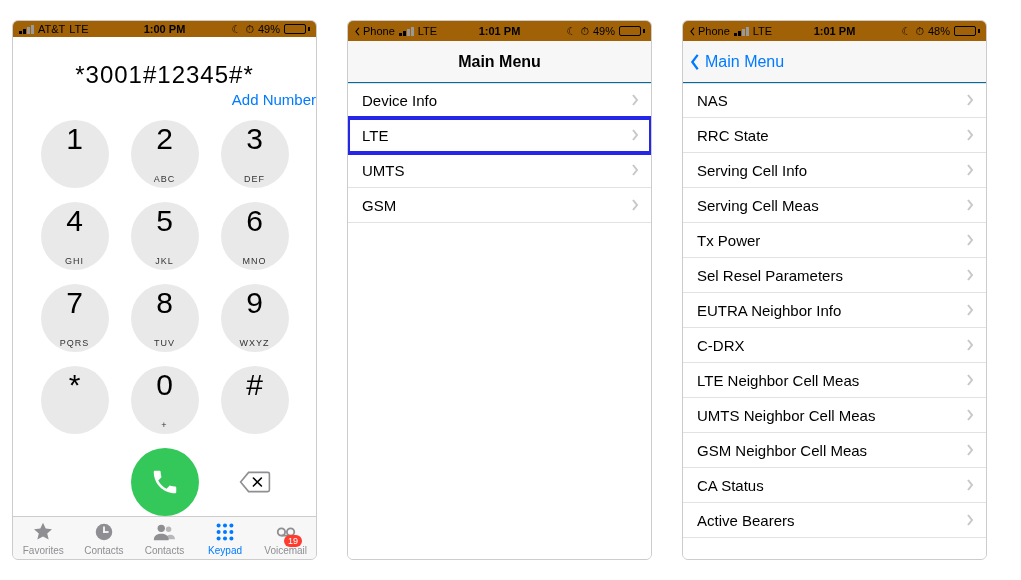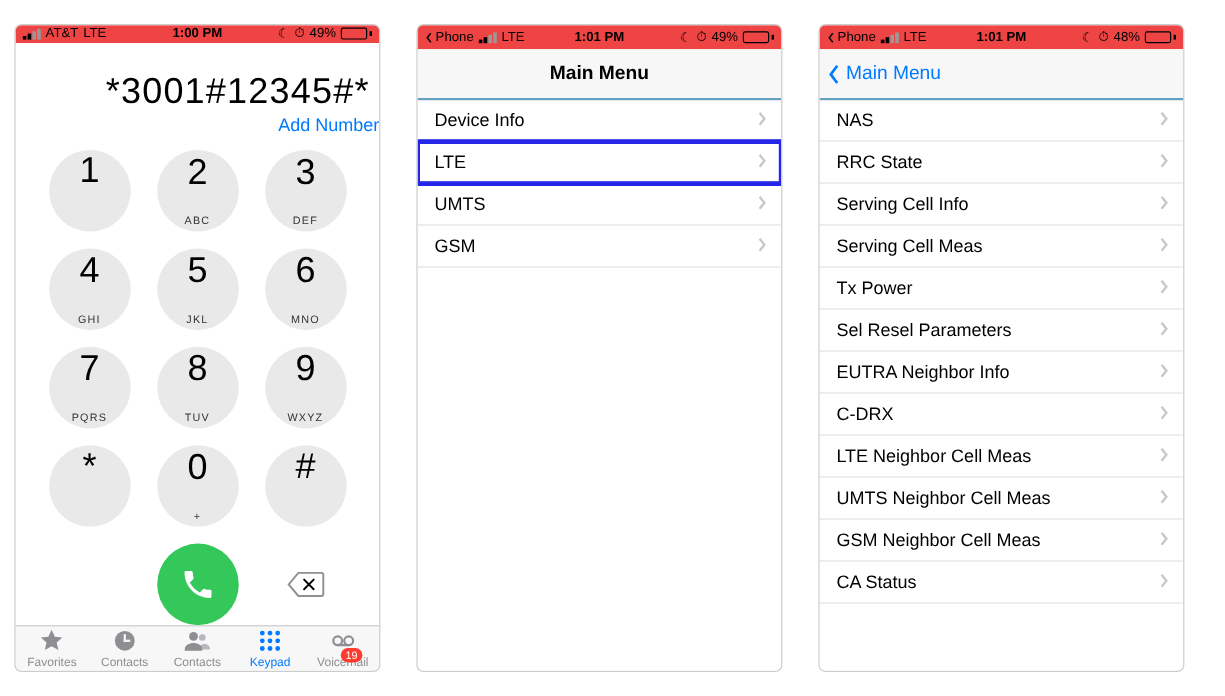--- a/index.html
+++ b/index.html
@@ -24,21 +24,21 @@
     overflow: hidden;
     position: relative;
   }
   
   .status {
     height: 20px;
     display: flex;
     align-items: center;
     font-size: 11px;
     padding: 0 6px;
-    background: #ef4444;
+    background: #a16207;
   }
   .status-left { display:flex; align-items:center; gap:4px; flex:1; }
   .status-center { flex:0; font-weight:600; white-space:nowrap; }
   .status-right { display:flex; align-items:center; gap:4px; flex:1; justify-content:flex-end; }
   .signal {
     display:inline-flex; gap:1px; align-items:flex-end;
   }
   .signal span {
     display:inline-block; width:3px; background:#000;
   }
@@ -57,23 +57,23 @@
   .battery-fill { height:100%; width:48%; background:#ffcc00; }
   .battery-tip { width:2px; height:4px; background:#000; }
   .back-app {
     display:inline-flex; align-items:center; gap:2px; font-size:11px;
   }
   .back-app svg { width:7px; height:9px; }
 
   
   .dialer-body { flex:1; display:flex; flex-direction:column; background:#fff; }
   .dialer-display {
-    text-align:right;
+    text-align:center;
     padding: 24px 8px 2px;
-    font-size: 30px;
+    font-size: 24px;
     font-weight:400;
     letter-spacing:1px;
     color:#000;
   }
   .add-number {
     text-align:right;
     color:#007aff;
     font-size:15px;
     padding-bottom:8px;
   }
@@ -487,14 +487,20 @@
         <span class="chev"><svg viewBox="0 0 8 12">
             <path d="M2 1 L6 6 L2 11"></path>
           </svg></span>
       </div>
       <div class="row">
         <span>CA Status</span>
         <span class="chev"><svg viewBox="0 0 8 12">
             <path d="M2 1 L6 6 L2 11"></path>
           </svg></span>
       </div>
+      <div class="row">
+        <span>Active Bearers</span>
+        <span class="chev"><svg viewBox="0 0 8 12">
+            <path d="M2 1 L6 6 L2 11"></path>
+          </svg></span>
+      </div>
     </div>
 </div>
 
 </body></html>

